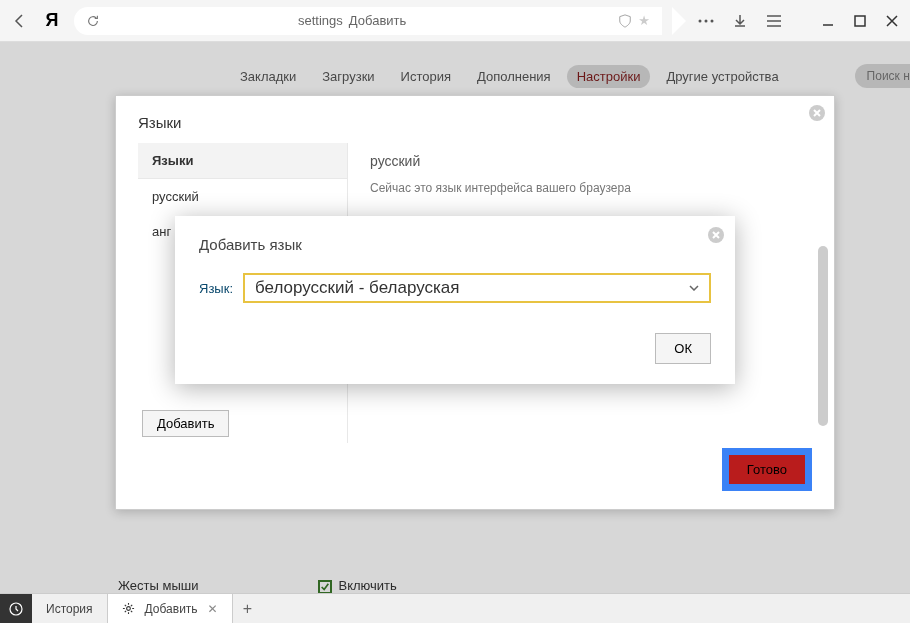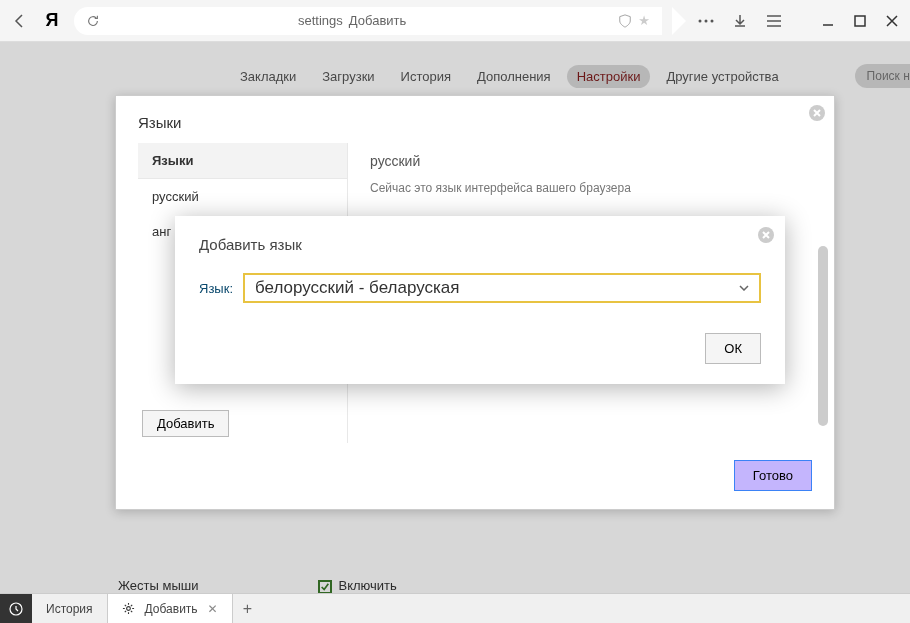--- a/index.html
+++ b/index.html
@@ -37,30 +37,30 @@
 .lang-dialog .close { position: absolute; right: 8px; top: 8px; color: #bbb; cursor: pointer; font-size: 18px; }
 .lang-title { padding: 18px 22px 12px; font-size: 15px; color: #333; }
 .lang-body { display: flex; height: 300px; }
 .lang-sidebar { width: 210px; border-right: 1px solid #e8e8e8; margin-left: 22px; }
 .lang-item { padding: 10px 14px; cursor: pointer; font-size: 13px; }
 .lang-item.header { font-weight: bold; background: #f3f3f3; border-bottom: 1px solid #e8e8e8; }
 .lang-main { padding: 10px 22px; flex: 1; }
 .lang-current { font-size: 14px; margin-bottom: 12px; color: #555; }
 .lang-desc { font-size: 12px; color: #777; }
 .lang-add-btn { position: absolute; left: 26px; bottom: 72px; padding: 5px 14px; border: 1px solid #bbb; background: #f5f5f5; cursor: pointer; font-size: 13px; }
-.lang-done-btn { position: absolute; right: 22px; bottom: 18px; padding: 7px 18px; border: 1px solid #3b82f6; background: #c4b5fd; cursor: pointer; font-size: 13px; }
+.lang-done-btn { position: absolute; right: 22px; bottom: 18px; padding: 7px 18px; border: 7px solid #3b82f6; background: #b91c1c; cursor: pointer; font-size: 13px; }
 .lang-scroll { position: absolute; right: 6px; top: 150px; width: 10px; height: 180px; background: #ccc; border-radius: 5px; }
 
 
 .gestures { position: absolute; top: 536px; left: 118px; display: flex; align-items: center; gap: 120px; font-size: 13px; color: #333; justify-content: space-between; }
 .checkbox { width: 14px; height: 14px; border: 2px solid #3a7a2a; display: inline-flex; align-items: center; justify-content: center; margin-right: 6px; vertical-align: middle; }
 .checkbox svg { width: 12px; height: 12px; }
 
 
-.add-modal { position: absolute; top: 216px; left: 175px; width: 610px; background: #fff; box-shadow: 0 4px 24px rgba(0,0,0,0.3); z-index: 100; padding: 20px 24px; }
+.add-modal { position: absolute; top: 216px; left: 175px; width: 560px; background: #fff; box-shadow: 0 4px 24px rgba(0,0,0,0.3); z-index: 100; padding: 20px 24px; }
 .add-modal .close { position: absolute; right: 10px; top: 10px; color: #bbb; cursor: pointer; font-size: 18px; }
 .add-title { font-size: 15px; color: #444; margin-bottom: 20px; }
 .add-row { display: flex; align-items: center; gap: 10px; margin-bottom: 30px; }
 .add-label { font-size: 13px; color: #0c4a6e; }
 .add-select { flex: 1; height: 30px; border: 2px solid #e8c341; background: #fff; display: flex; align-items: center; padding: 0 10px; font-size: 17px; cursor: pointer; position: relative; }
 .add-select .chev { margin-left: auto; color: #666; }
 .add-buttons { display: flex; justify-content: flex-end; gap: 12px; }
 .btn { padding: 7px 18px; border: 1px solid #bbb; background: #f5f5f5; cursor: pointer; font-size: 13px; }
 
 

